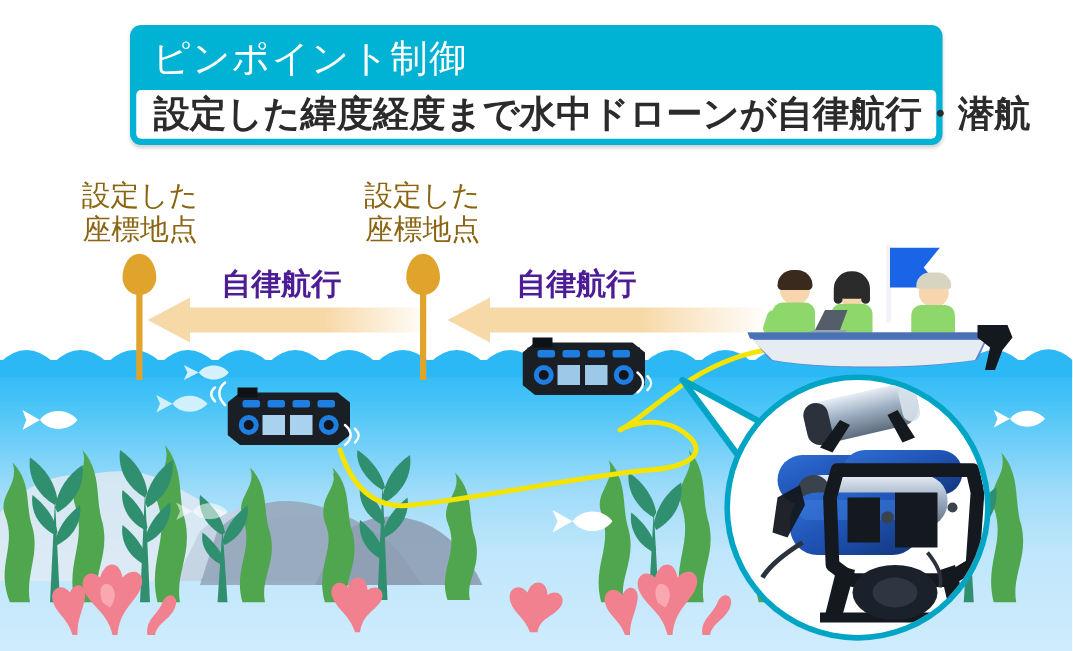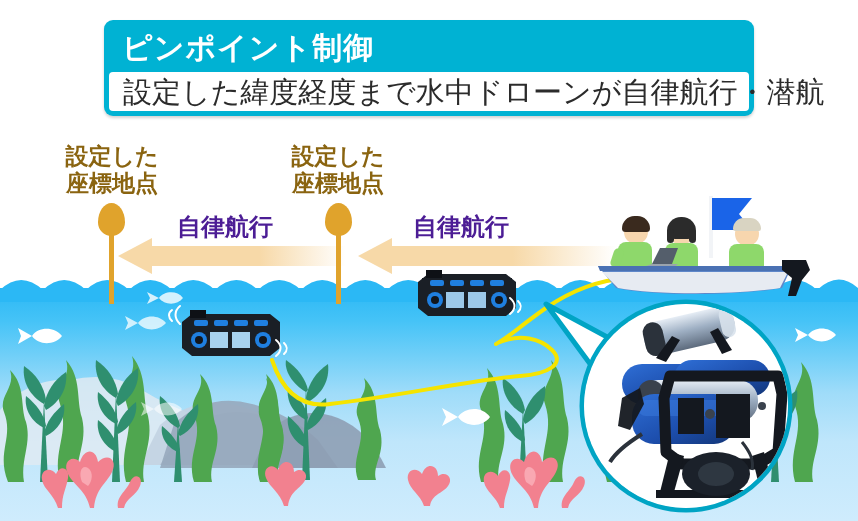--- a/index.html
+++ b/index.html
@@ -2,35 +2,35 @@
 <html><head>
 <meta charset="utf-8">
 <style>
   html,body{margin:0;padding:0;background:#fff;}
   body{font-family:"Liberation Sans","DejaVu Sans",sans-serif;}
   #stage{position:relative;width:858px;height:521px;overflow:hidden;background:#ffffff;}
 
   
   .banner{position:absolute;left:104px;top:20px;width:650px;height:96px;
           background:#00b2d3;border-radius:9px;box-shadow:0 2px 3px rgba(0,0,0,.18);}
-  .banner-title{position:absolute;left:18px;top:6px;font-size:30px;font-weight:bold;color:#ffffff;
+  .banner-title{position:absolute;left:18px;top:6px;font-size:30px;font-weight:normal;color:#ffffff;
                 letter-spacing:1px;line-height:44px;}
   .banner-sub-box{position:absolute;left:5px;top:52px;width:640px;height:39px;background:#ffffff;
                   border-radius:4px;}
-  .banner-sub{position:absolute;left:14px;top:3px;font-size:29px;font-weight:normal;color:#2b2b2b;
+  .banner-sub{position:absolute;left:14px;top:3px;font-size:29px;font-weight:bold;color:#2b2b2b;
               line-height:34px;letter-spacing:0px;white-space:nowrap;}
 
   
   .scene{position:absolute;left:0;top:0;width:858px;height:521px;}
   .sky{position:absolute;left:0;top:0;width:858px;height:290px;background:#ffffff;}
   .sea{position:absolute;left:0;top:288px;width:858px;height:233px;
        background:linear-gradient(180deg,#2bb8f5 0%,#45c3f7 14%,#9fdcf9 45%,#bfe6fb 66%,#cfecfd 100%);}
 
   
-  .coord-label{position:absolute;font-size:23px;font-weight:bold;color:#8a6410;
+  .coord-label{position:absolute;font-size:23px;font-weight:normal;color:#8a6410;
                line-height:27px;text-align:center;white-space:pre-line;}
   .nav-label{position:absolute;font-size:24px;font-weight:bold;color:#4c1d95;}
 
   
   .pin-head{position:absolute;width:27px;height:33px;background:#e0a32c;
             border-radius:50% 50% 50% 50%/58% 58% 42% 42%;}
   .pin-stem{position:absolute;width:5px;background:#e0a32c;}
 
   [data-name="arrow-left-1"],[data-name="arrow-left-2"]{position:absolute;}
 

